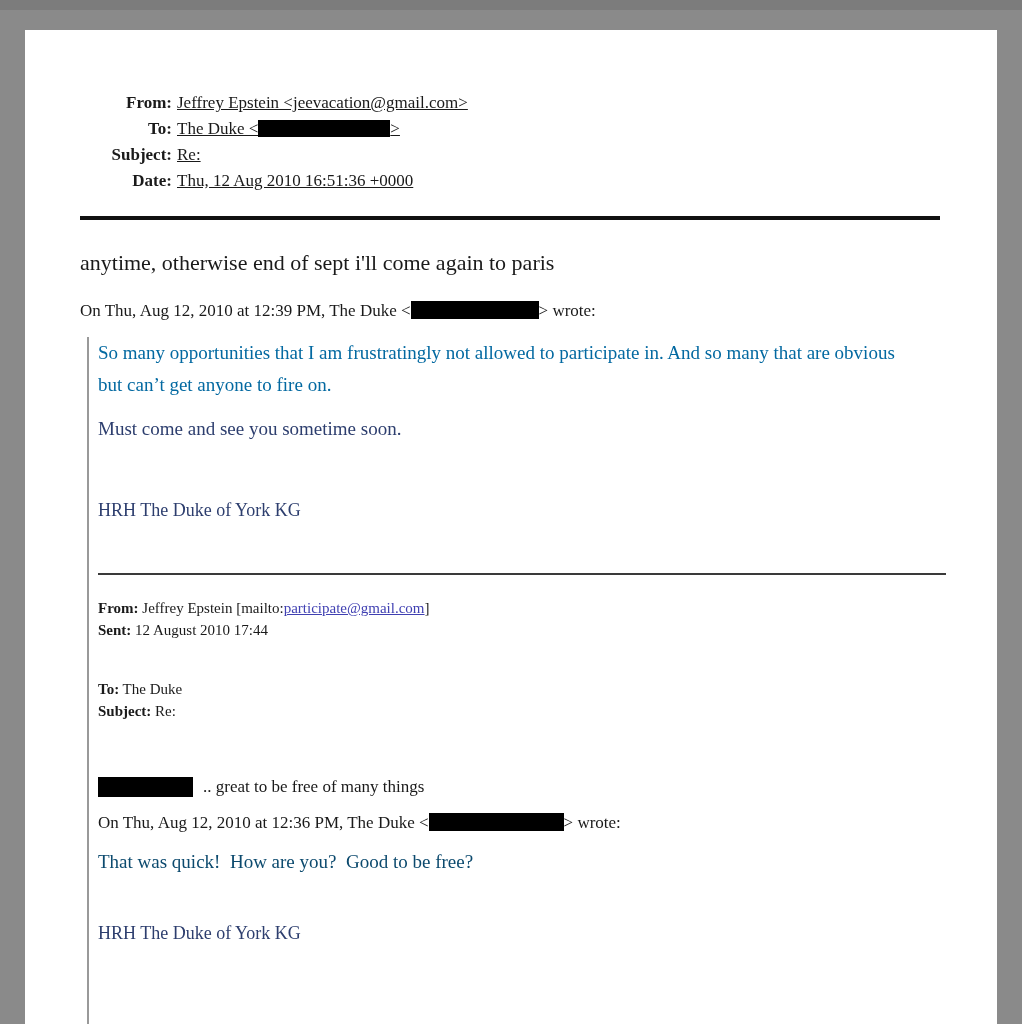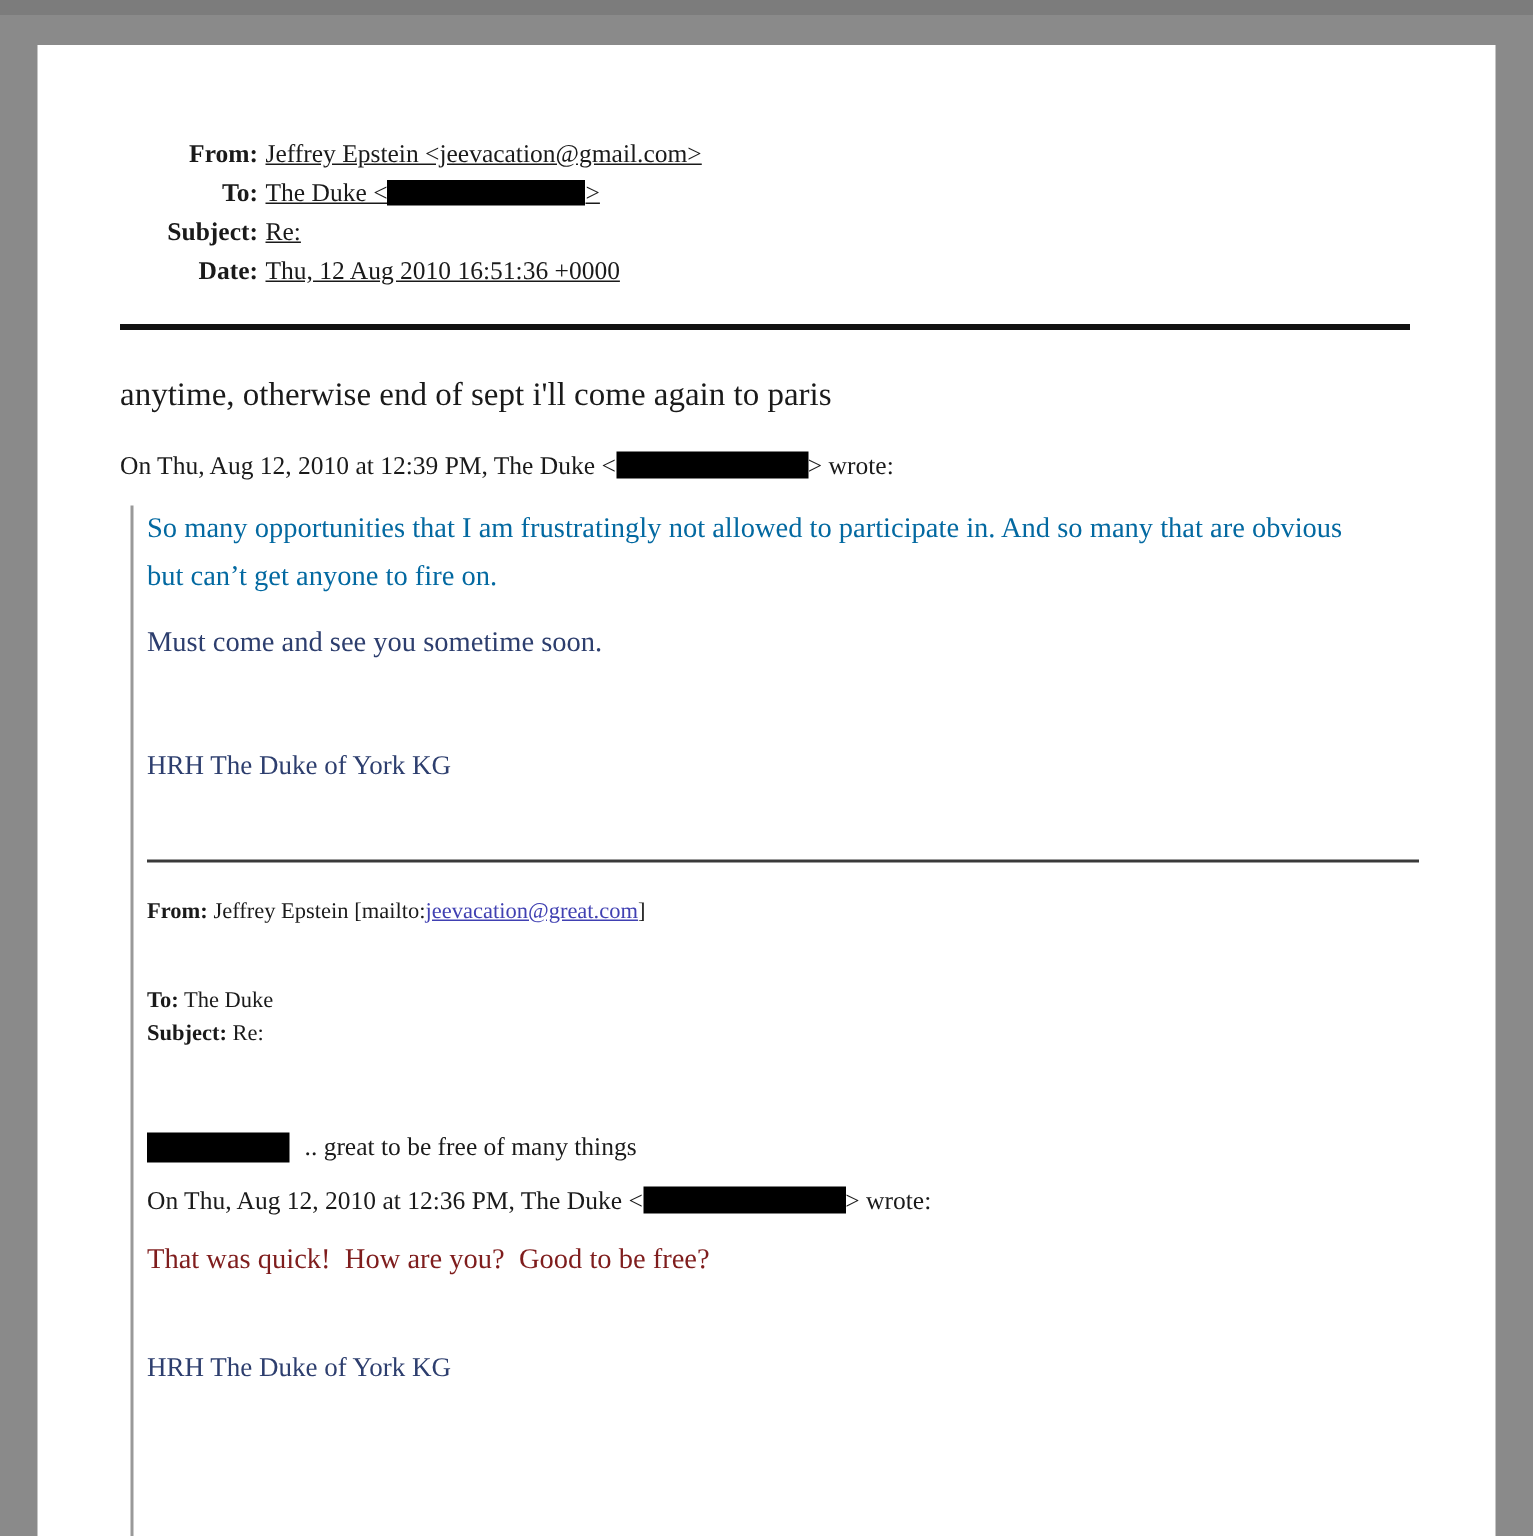--- a/index.html
+++ b/index.html
@@ -46,21 +46,21 @@
   .rule-thin{border:none;height:2px;background:#3a3a3a;width:848px;margin:52px 0 0 0;}
 
   
   .fwd{font-size:15px;line-height:22px;margin-top:22px;}
   .fwd .lbl{font-weight:bold;}
   .fwd-gap{height:37px;}
   a.mail{color:#4040b2;text-decoration:underline;cursor:pointer;}
 
   .great-line{font-size:17px;margin-top:55px;}
   .intro2-line{font-size:17px;margin-top:16px;}
-  .q-inner{color:#7f1d1d;font-size:19px;margin-top:18px;white-space:pre-wrap;}
+  .q-inner{color:#0c4a6e;font-size:19px;margin-top:18px;white-space:pre-wrap;}
   .q-sig2{color:#2d3e6e;font-size:18px;margin-top:50px;}
 </style>
 </head>
 <body>
 
 <div class="top-strip"></div>
 
 <div class="page">
   <div class="content">
 
@@ -89,21 +89,24 @@
 
     <div class="quote">
       <div class="q-para">So many opportunities that I am frustratingly not allowed to participate in. And so many that are obvious but can’t get anyone to fire on.</div>
       <div class="q-para2">Must come and see you sometime soon.</div>
       <div class="q-sig">HRH The Duke of York KG</div>
 
       <hr class="rule-thin">
 
       <div class="fwd">
         <div>
-          <span class="lbl">From:</span><span> Jeffrey Epstein [mailto:</span><a class="mail">jeevacation@great.com</a><span>]</span>
+          <span class="lbl">From:</span><span> Jeffrey Epstein [mailto:</span><a class="mail">participate@gmail.com</a><span>]</span>
+        </div>
+        <div>
+          <span class="lbl">Sent:</span><span> 12 August 2010 17:44</span>
         </div>
         <div class="fwd-gap"></div>
         <div>
           <span class="lbl">To:</span><span> The Duke</span>
         </div>
         <div>
           <span class="lbl">Subject:</span><span> Re:</span>
         </div>
       </div>
 

